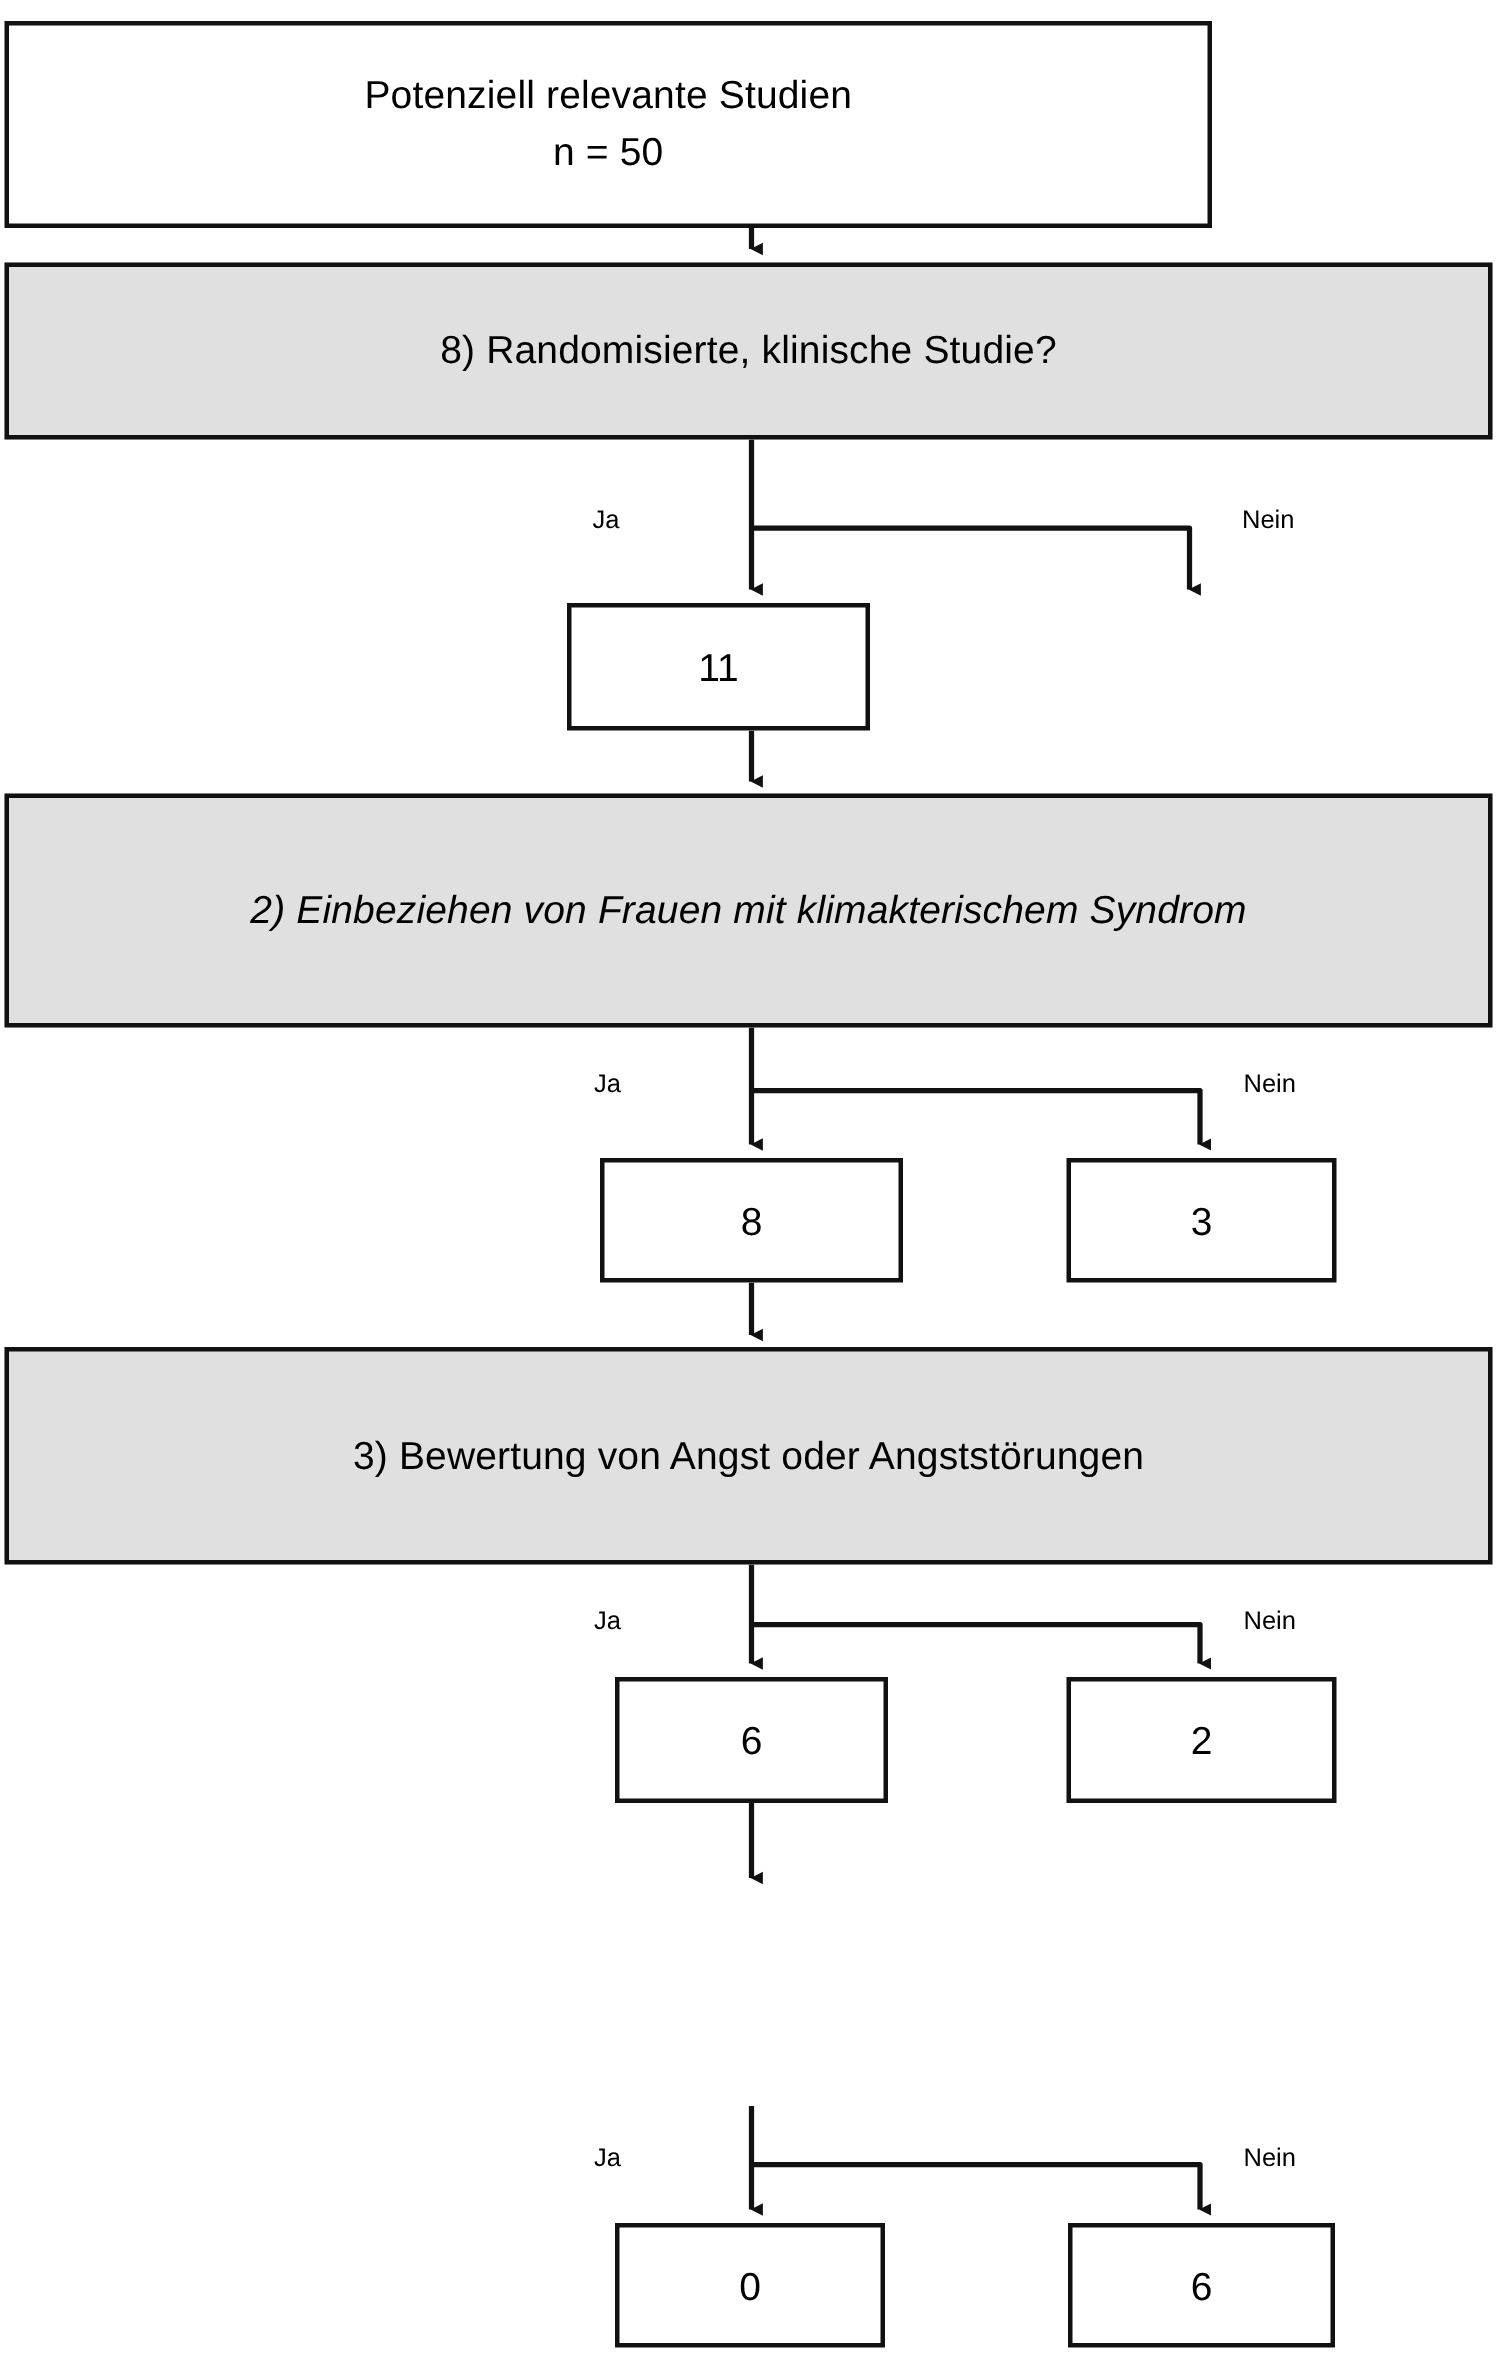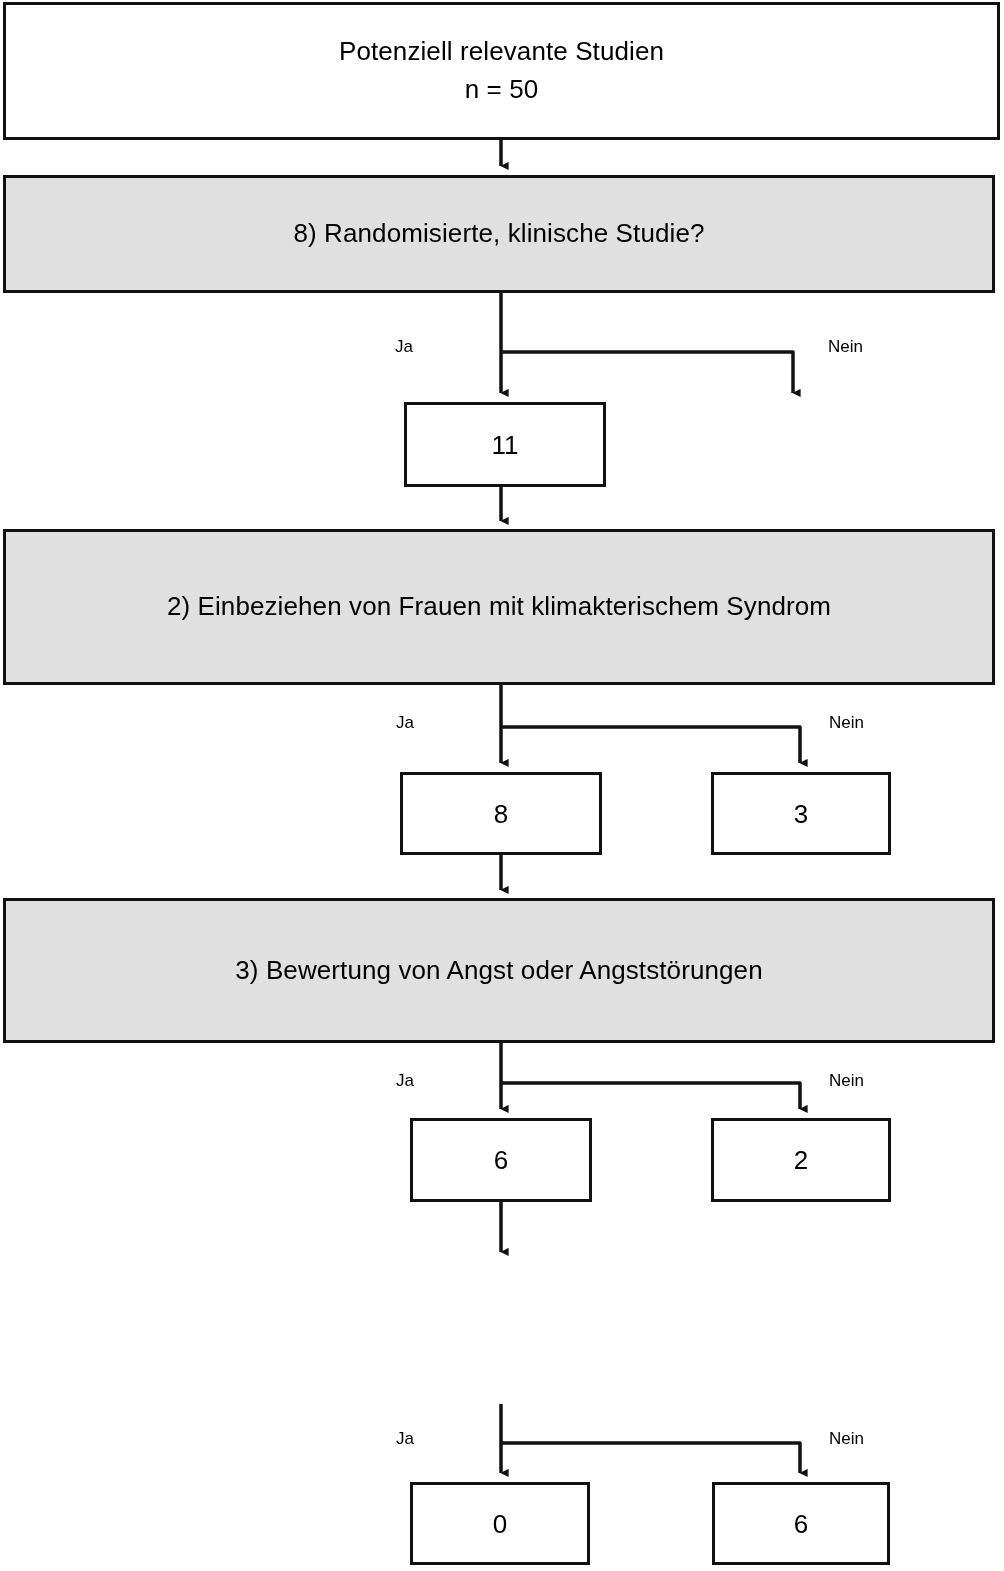--- a/index.html
+++ b/index.html
@@ -99,38 +99,38 @@
     <g>
       <line x1="501" y1="1202" x2="501" y2="1252" stroke="#111111" stroke-width="3.5" marker-end="url(#arrowhead)"></line>
     </g>
 
     <g>
       <path d="M 501 1404 L 501 1473" fill="none" stroke="#111111" stroke-width="3.5" marker-end="url(#arrowhead)"></path>
       <path d="M 501 1443 L 800 1443 L 800 1473" fill="none" stroke="#111111" stroke-width="3.5" stroke-linejoin="round" marker-end="url(#arrowhead)"></path>
     </g>
   </svg>
 
-  <div class="node" style="left:3px; top:2px; width:997px; height:138px;">
+  <div class="node" style="left:3px; top:14px; width:805px; height:138px;">
     <div>
       <div class="node-label">Potenziell relevante Studien</div>
       <div class="node-label">n = 50</div>
     </div>
   </div>
 
   <div class="node gray" style="left:3px; top:175px; width:992px; height:118px;">
     <div class="node-label">8) Randomisierte, klinische Studie?</div>
   </div>
 
-  <div class="node" style="left:404px; top:402px; width:202px; height:85px;">
+  <div class="node" style="left:378px; top:402px; width:202px; height:85px;">
     <div class="count-label">11</div>
   </div>
   <div class="edge-label" style="left:395px; top:338px;">Ja</div>
   <div class="edge-label" style="left:828px; top:338px;">Nein</div>
 
-  <div class="node gray" style="left:3px; top:529px; width:992px; height:156px;">
+  <div class="node gray" style="left:3px; top:529px; width:992px; height:156px;font-style:italic;">
     <div class="node-label">2) Einbeziehen von Frauen mit klimakterischem Syndrom</div>
   </div>
 
   <div class="node" style="left:400px; top:772px; width:202px; height:83px;">
     <div class="count-label">8</div>
   </div>
   <div class="node" style="left:711px; top:772px; width:180px; height:83px;">
     <div class="count-label">3</div>
   </div>
   <div class="edge-label" style="left:396px; top:714px;">Ja</div>

